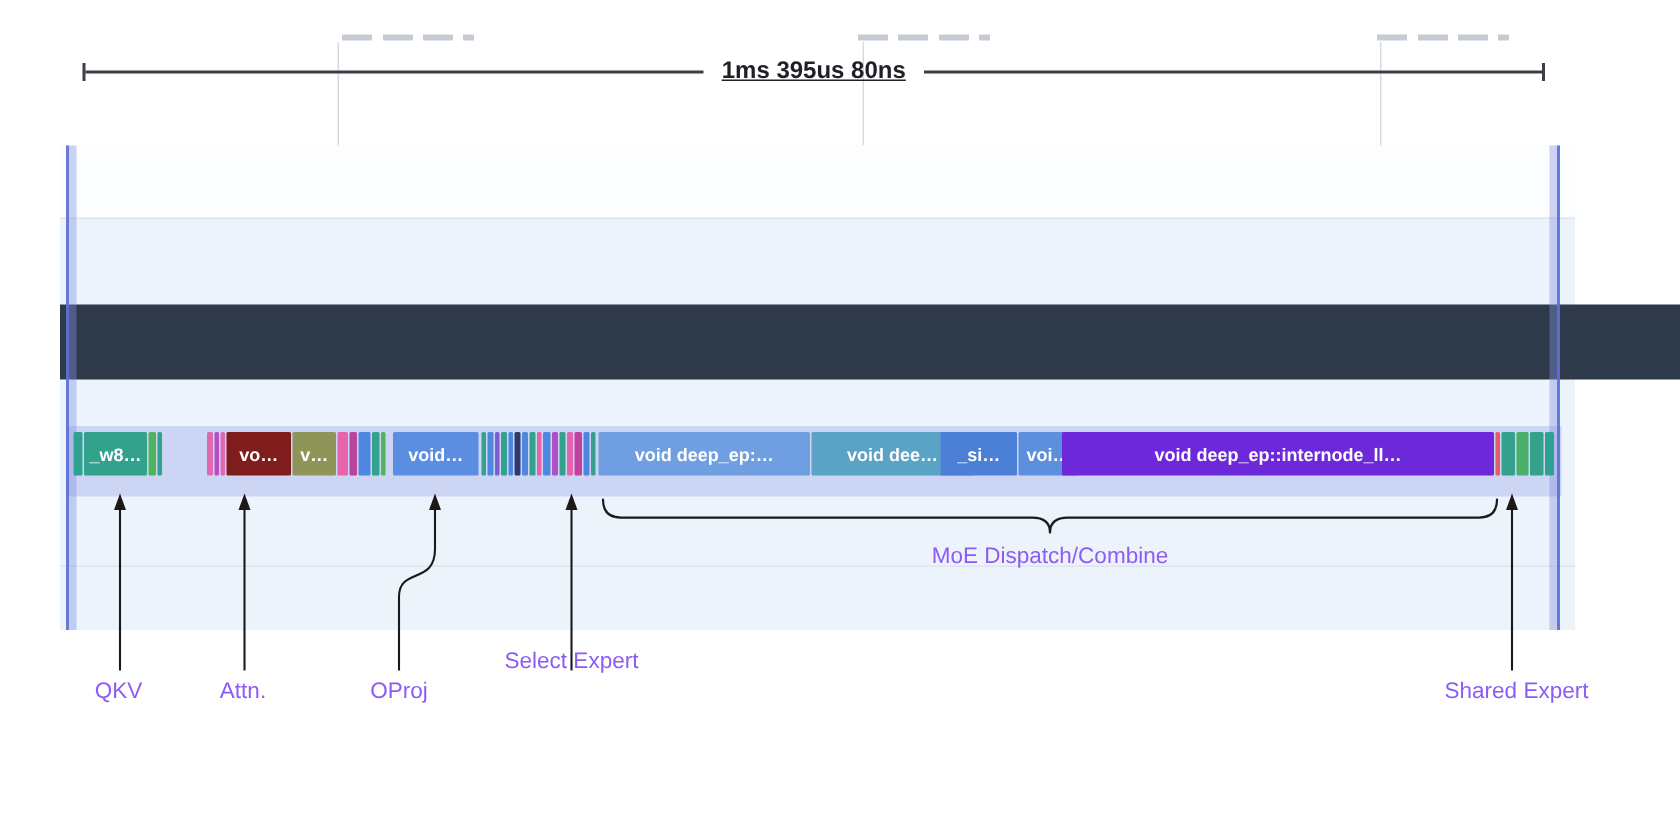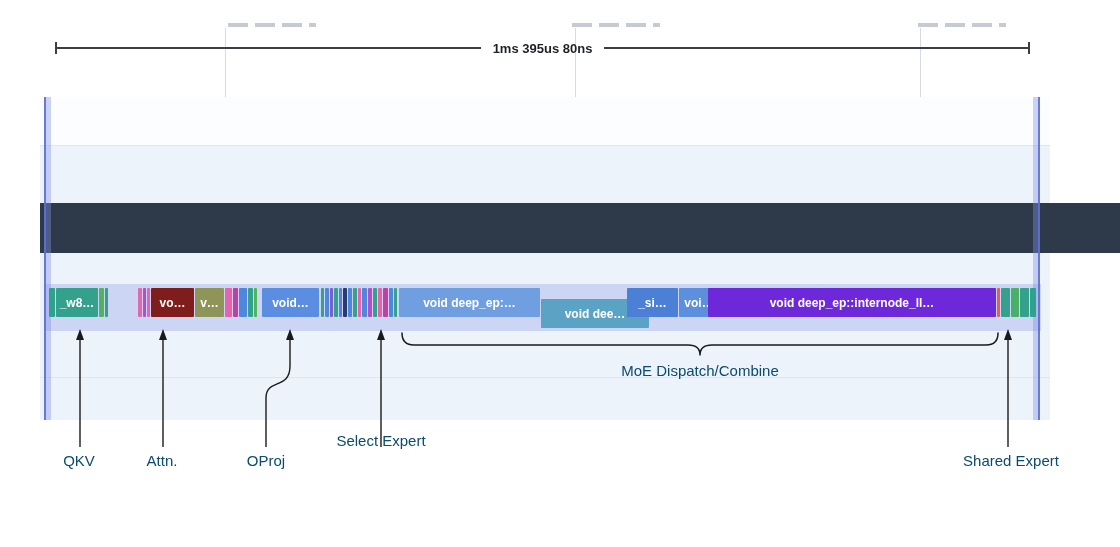--- a/index.html
+++ b/index.html
@@ -5,21 +5,21 @@
   * { margin:0; padding:0; box-sizing:border-box; }
   html,body { background:#ffffff; }
   body { font-family:"Liberation Sans", sans-serif; }
   .canvas { position:relative; width:1120px; height:547px; background:#ffffff; overflow:hidden; }
   .abs { position:absolute; }
 
   
   .ruler { display:flex; align-items:center; }
   .ruler-tick { width:2px; height:12px; background:#3a3f46; }
   .ruler-line { flex:1; height:1.5px; background:#3a3f46; }
-  .ruler-text { padding:0 12px; font-size:13px; font-weight:700; color:#1d2025; white-space:nowrap; }
+  .ruler-text { padding:0 12px; font-size:16px; font-weight:700; color:#1d2025; white-space:nowrap;text-decoration:underline; }
 
   .faded-mark { position:absolute; top:23px; height:4px; width:88px;
     background:repeating-linear-gradient(90deg,#c6cbd3 0,#c6cbd3 20px,transparent 20px,transparent 27px); }
 
   .gridline { position:absolute; top:28px; width:1px; height:392px; background:#d5dbe4; }
 
   .tl-base   { position:absolute; left:40px; top:97px;  width:1010px; height:323px; background:#edf3fa; }
   .tl-white  { position:absolute; left:40px; top:97px;  width:1010px; height:48px;  background:#fbfdff; }
   .tl-hline  { position:absolute; left:40px; width:1010px; height:1px; background:#dde5ef; }
 
@@ -29,21 +29,21 @@
 
   .marker    { position:absolute; top:97px; width:7px; height:323px; background:rgba(130,146,230,.40); }
   .marker.left  { left:44px;  border-left:2px solid rgba(92,112,210,.9); }
   .marker.right { left:1033px; border-right:2px solid rgba(92,112,210,.9); }
 
   .slice { position:absolute; top:288px; height:29px; display:flex; align-items:center; justify-content:center;
            color:#fff; font-size:12px; font-weight:600; white-space:nowrap; overflow:hidden; border-radius:1px; }
 
   svg.overlay { position:absolute; left:0; top:0; pointer-events:none; }
 
-  .ann { position:absolute; font-size:15px; color:#0c4a6e; transform:translateX(-50%); white-space:nowrap; }
+  .ann { position:absolute; font-size:15px; color:#8b5cf6; transform:translateX(-50%); white-space:nowrap; }
 </style>
 </head>
 <body>
 
 <div class="canvas">
 
   <div class="faded-mark" style="left:228px;"></div>
   <div class="faded-mark" style="left:572px;"></div>
   <div class="faded-mark" style="left:918px;"></div>
 
@@ -97,21 +97,21 @@
       <div class="slice" style="left: 353px; width: 4px; background: rgb(52, 161, 141);"></div>
       <div class="slice" style="left: 358px; width: 3px; background: rgb(231, 99, 171);"></div>
       <div class="slice" style="left: 362px; width: 5px; background: rgb(79, 134, 224);"></div>
       <div class="slice" style="left: 368px; width: 4px; background: rgb(176, 79, 198);"></div>
       <div class="slice" style="left: 373px; width: 4px; background: rgb(52, 161, 141);"></div>
       <div class="slice" style="left: 378px; width: 4px; background: rgb(231, 99, 171);"></div>
       <div class="slice" style="left: 383px; width: 5px; background: rgb(194, 64, 158);"></div>
       <div class="slice" style="left: 389px; width: 4px; background: rgb(79, 134, 224);"></div>
       <div class="slice" style="left: 394px; width: 3px; background: rgb(52, 161, 141);"></div>
       <div class="slice" style="left: 399px; width: 141px; background: rgb(111, 159, 224);">void deep_ep:…</div>
-      <div class="slice" style="left: 541px; width: 108px; background: rgb(90, 163, 196); margin-top: 11px;">void dee…</div>
+      <div class="slice" style="left: 541px; width: 108px; background: rgb(90, 163, 196);">void dee…</div>
       <div class="slice" style="left: 627px; width: 51px; background: rgb(76, 127, 214);">_si…</div>
       <div class="slice" style="left: 667px; width: 40px; background: rgb(92, 144, 221); margin-left: 12px;">voi…</div>
       <div class="slice" style="left: 708px; width: 288px; background: #6d28d9;">void deep_ep::internode_ll…</div>
       <div class="slice" style="left: 997px; width: 3px; background: rgb(223, 92, 104);"></div>
       <div class="slice" style="left: 1001px; width: 9px; background: rgb(52, 161, 141);"></div>
       <div class="slice" style="left: 1011px; width: 8px; background: rgb(73, 176, 106);"></div>
       <div class="slice" style="left: 1020px; width: 9px; background: rgb(52, 161, 141);"></div>
       <div class="slice" style="left: 1030px; width: 6px; background: rgb(47, 162, 143);"></div>
     </div>
 

